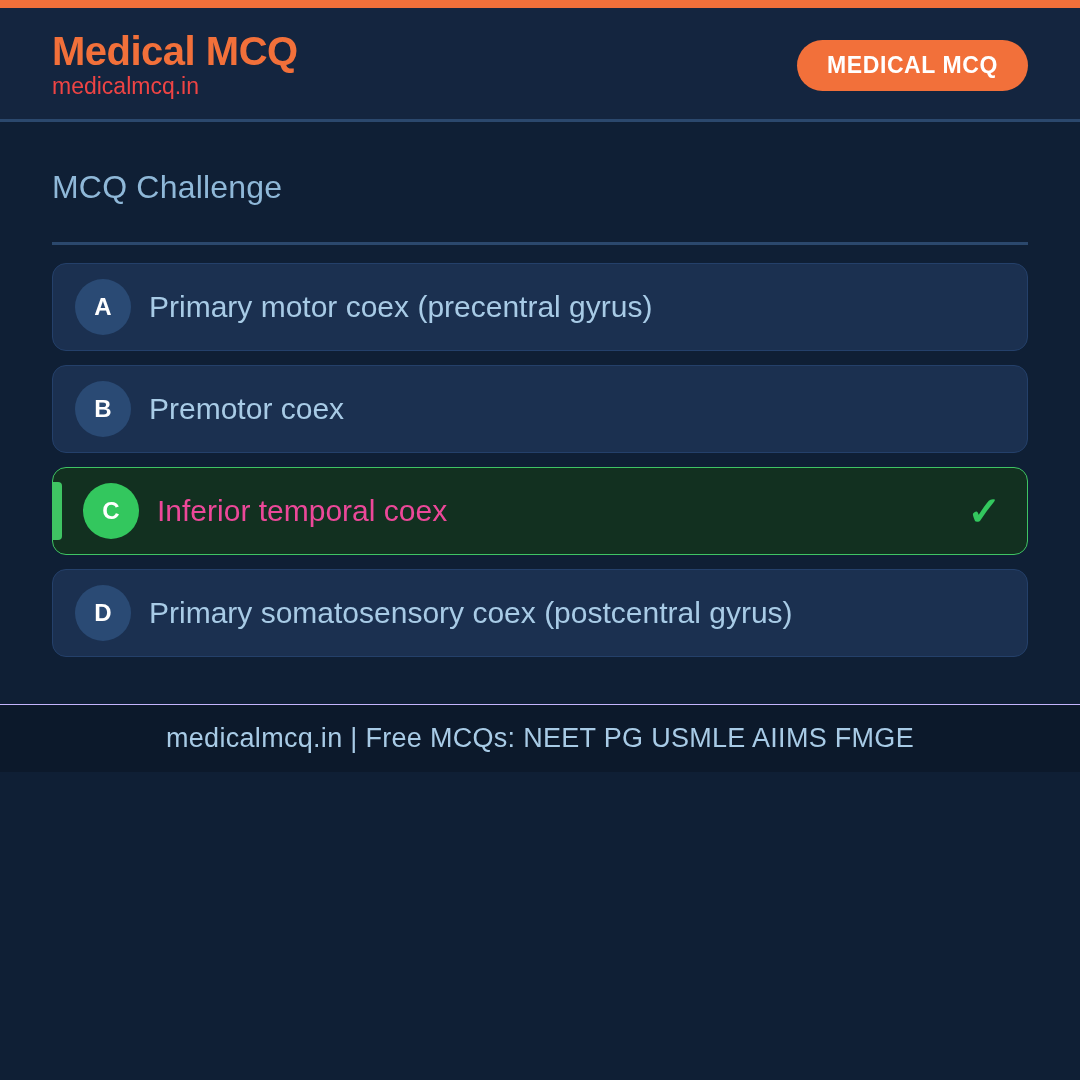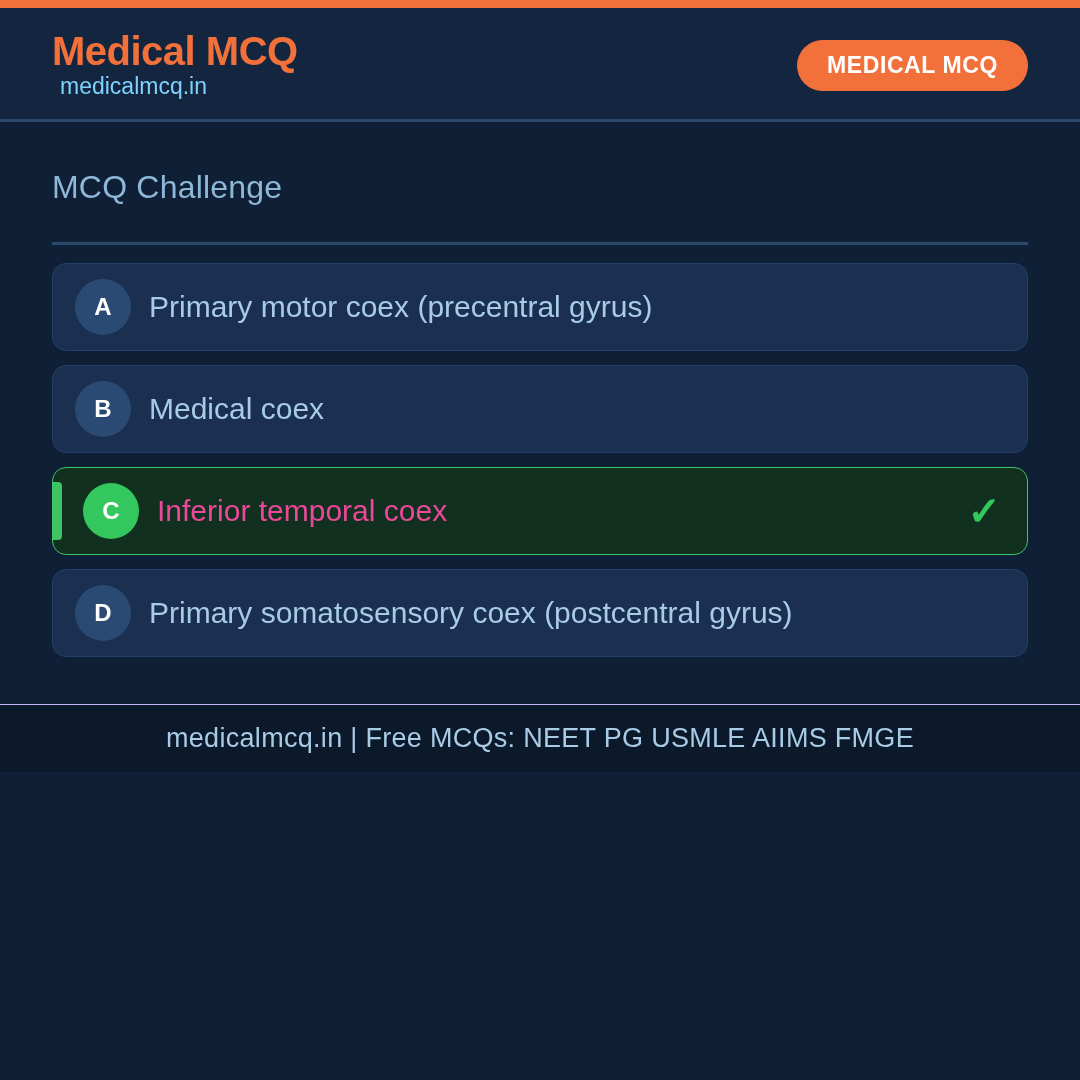--- a/index.html
+++ b/index.html
@@ -34,21 +34,21 @@
   .header::after{
     content:""; position:absolute; left:0; right:0; bottom:0;
     height:3px; background:#2b486d;
   }
   .brand { display:flex; flex-direction:column; gap:2px; }
   .brand-title {
     font-size:40px; font-weight:bold; color:#f2703a;
     letter-spacing:-0.5px; line-height:1.05;
   }
   .brand-sub {
-    font-size:23px; color:#7dd3fc; line-height:1.1;margin-left:8px;
+    font-size:23px; color:#ef4444; line-height:1.1;
   }
   .brand-badge {
     background:#f2703a; color:#ffffff;
     font-size:23px; font-weight:bold; letter-spacing:0.6px;
     padding:12px 30px; border-radius:30px;
     white-space:nowrap;
   }
 
   
   .main {
@@ -151,21 +151,21 @@
     <div class="options">
 
       <div class="option">
         <div class="badge">A</div>
         <div class="opt-text">Primary motor coex (precentral gyrus)</div>
         <div class="tick"></div>
       </div>
 
       <div class="option">
         <div class="badge">B</div>
-        <div class="opt-text">Medical coex</div>
+        <div class="opt-text">Premotor coex</div>
         <div class="tick"></div>
       </div>
 
       <div class="option correct">
         <div class="badge">C</div>
         <div class="opt-text">Inferior temporal coex</div>
         <div class="tick">✓</div>
       </div>
 
       <div class="option">

